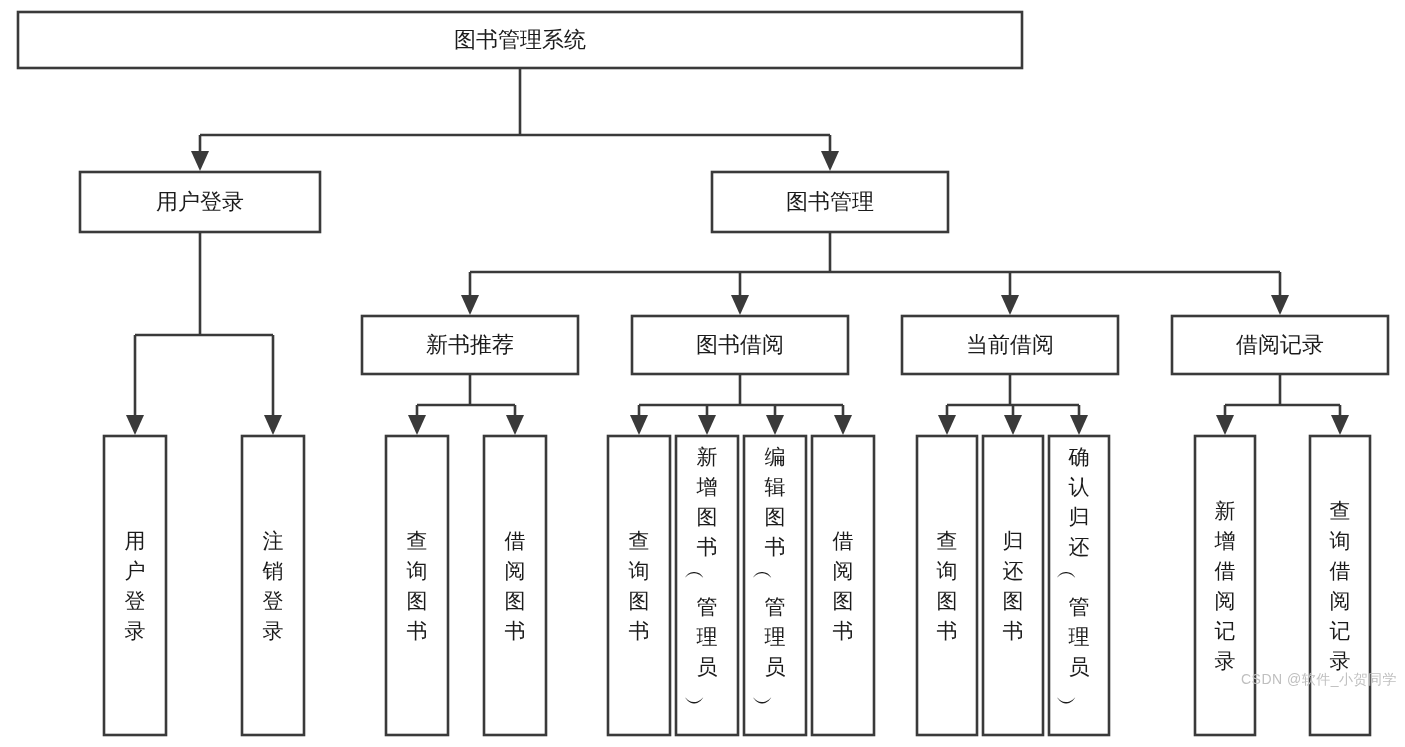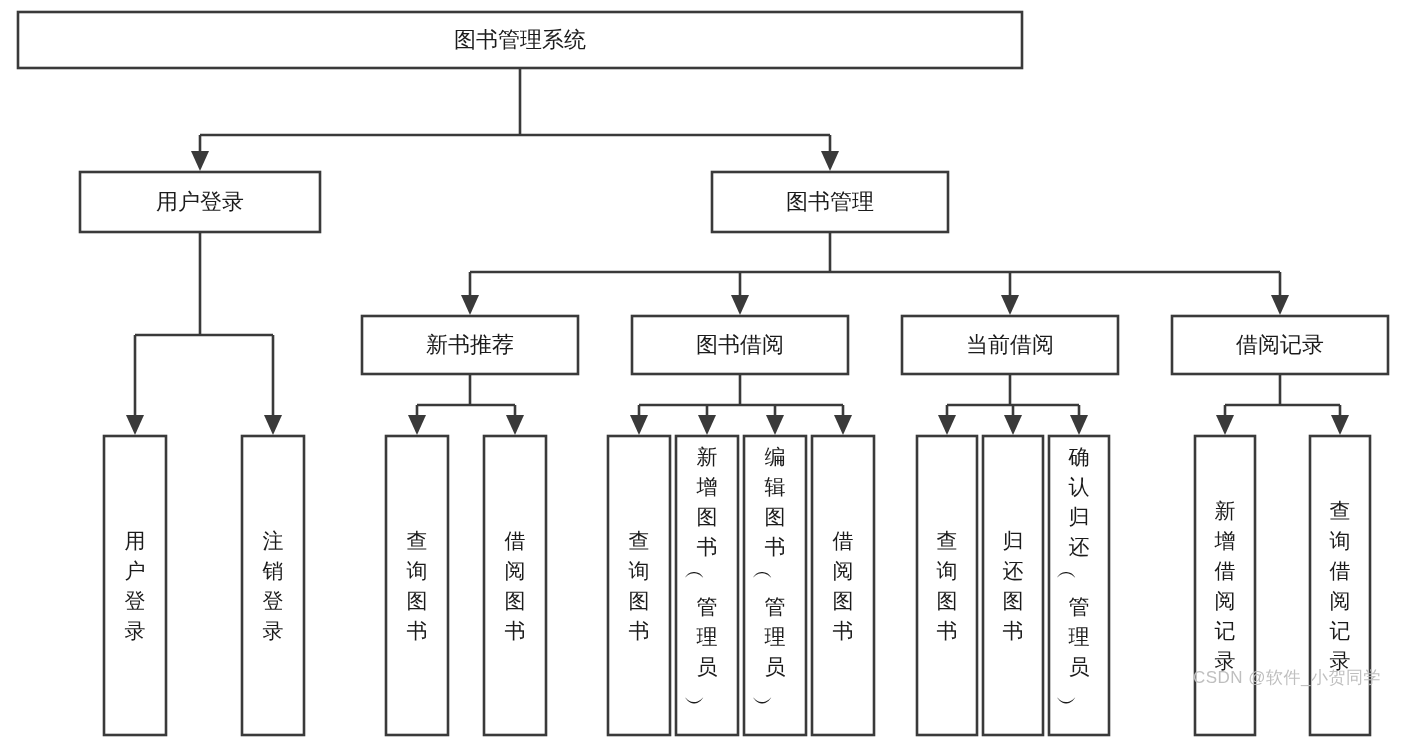--- a/index.html
+++ b/index.html
@@ -49,24 +49,24 @@
     dominant-baseline: middle;
   }
   .node-label-v {
     font-family: "Liberation Sans", "DejaVu Sans", sans-serif;
     font-size: 21px;
     fill: #1b1b1b;
     text-anchor: middle;
   }
   .watermark-text {
     position: absolute;
-    right: 24px;
+    right: 8px;
     bottom: 4px;
     font-family: "Liberation Sans", "DejaVu Sans", sans-serif;
-    font-size: 17px;
+    font-size: 14px;
     color: #bfbfbf;
     white-space: nowrap;
     letter-spacing: 0.5px;
     user-select: none;
   }
 </style>
 </head>
 <body>
 
 <div id="diagram-root">

